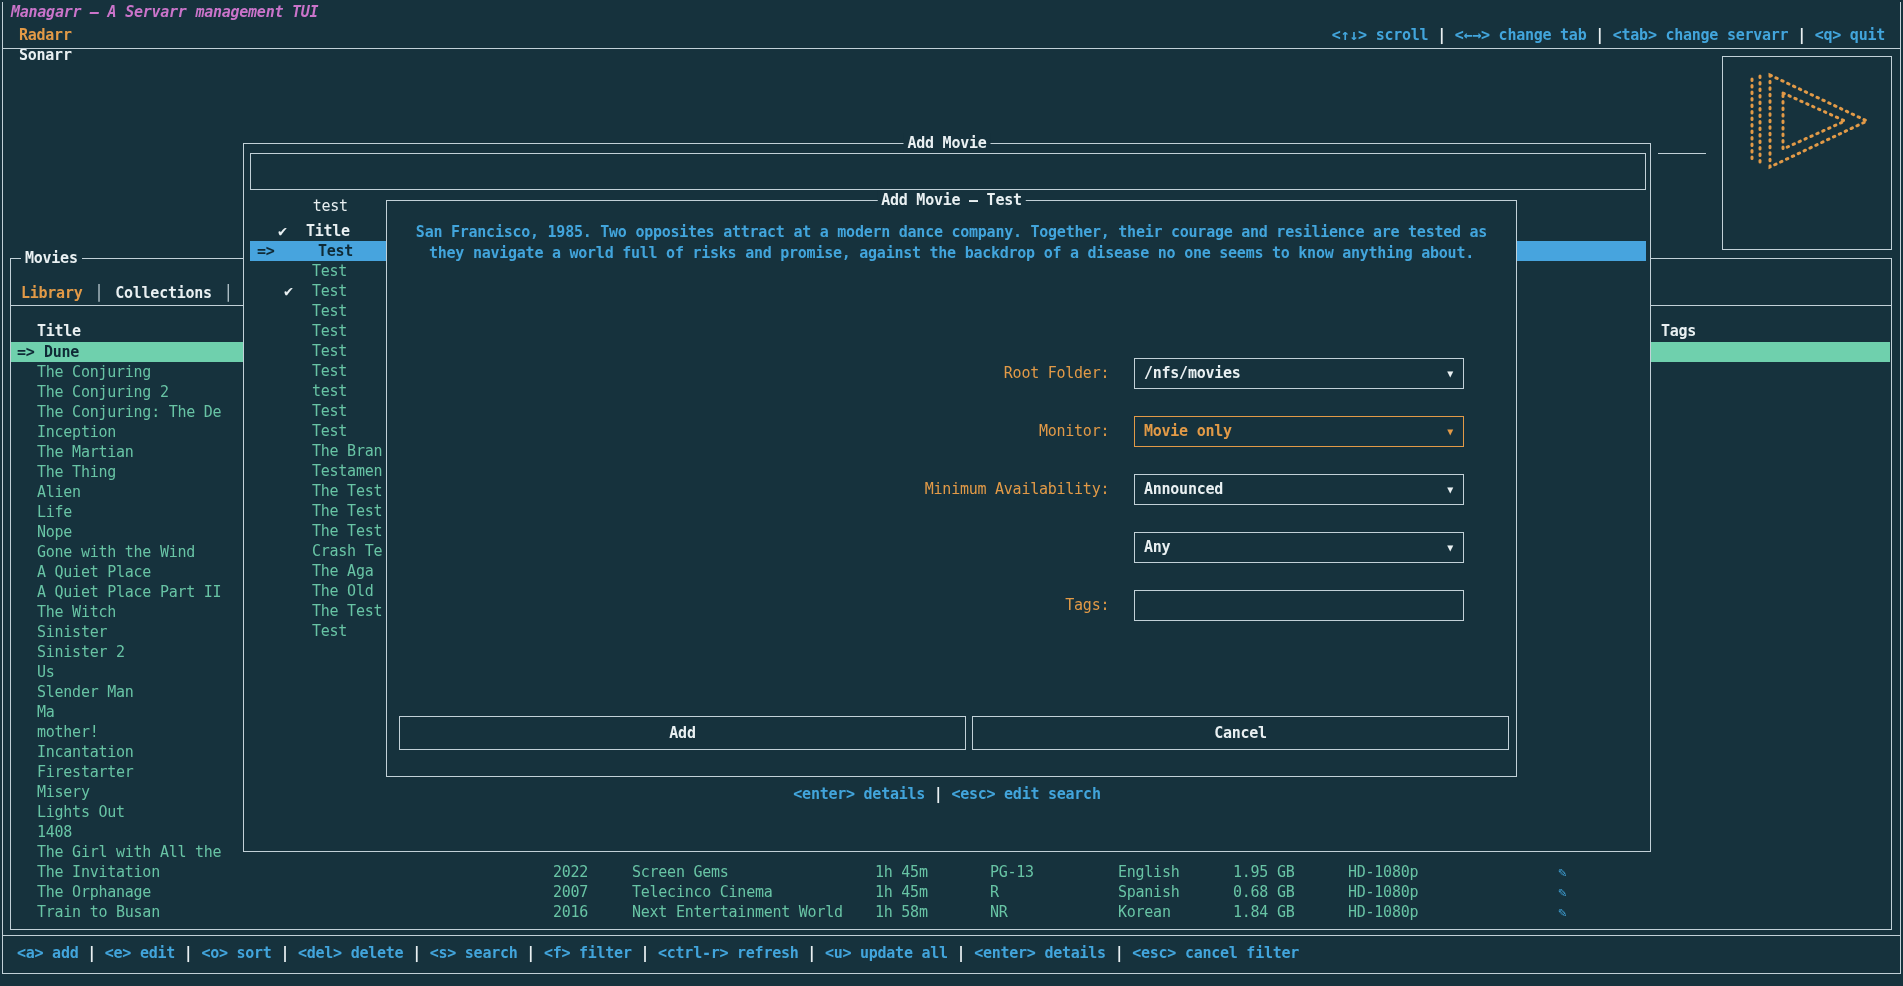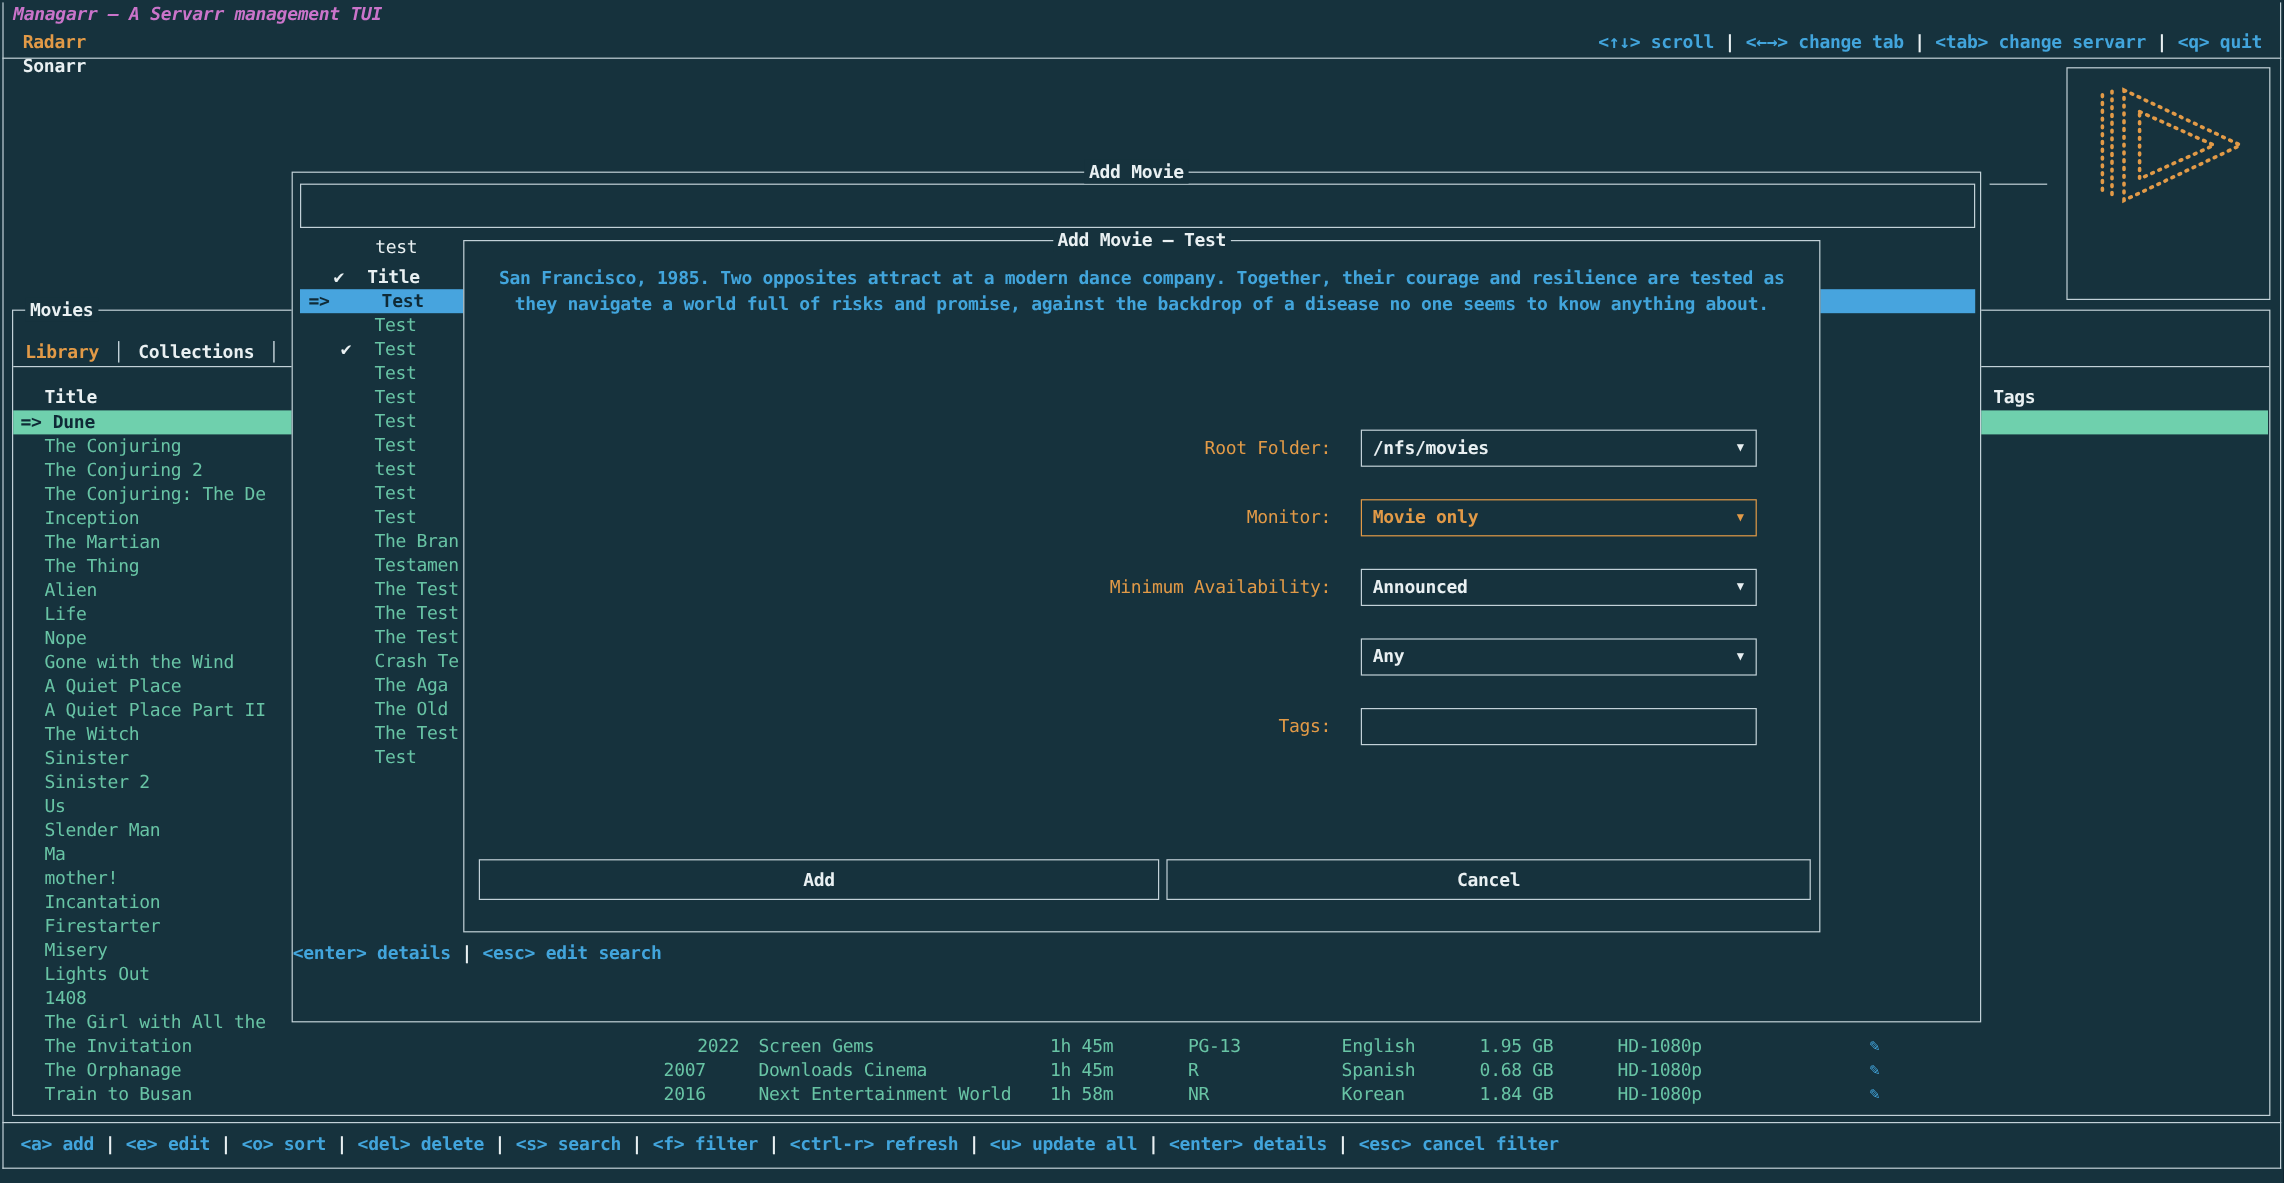--- a/index.html
+++ b/index.html
@@ -51,21 +51,21 @@
   .popup{ background:var(--bg); z-index:10; }
   .modal{ background:var(--bg); z-index:20; }
   .input-box{ position:absolute; border:1px solid var(--border); line-height:35px; padding-left:9px; color:var(--white2); white-space:pre; }
   .s-header{ position:absolute; left:0; right:0; top:77px; height:20px; }
   .s-row{ position:absolute; height:20px; }
   .s-row.selected{ background:var(--selblue); }
   .s-check{ position:absolute; left:34px; color:var(--white2); }
   .s-title{ position:absolute; left:62px; color:var(--teal); white-space:pre; }
   .s-row.selected .s-title{ left:68px; color:var(--dark); font-weight:bold; }
   .s-arrow{ position:absolute; left:7px; color:var(--dark); font-weight:bold; }
-  .popup-hints{ left:0; right:0; top:640px; }
+  .popup-hints{ left:0; right:0; top:640px; text-align:center; }
   .overview{ position:absolute; left:13px; right:13px; top:21px; text-align:center;
     color:var(--blue); font-weight:bold; line-height:21px; }
   .field-row{ position:absolute; left:0; right:0; height:31px; }
   .field-label{ position:absolute; left:0; width:731px; text-align:right; color:var(--orange); line-height:31px; white-space:pre; }
   .field-box{ position:absolute; left:747px; top:0; width:330px; height:31px; border:1px solid var(--border);
     line-height:29px; padding-left:9px; font-weight:bold; color:var(--white2); white-space:pre; }
   .field-box .caret{ position:absolute; right:10px; top:0; font-size:10px; line-height:29px; color:var(--white2); }
   .field-box.focused{ border-color:var(--orange); color:var(--orange); }
   .field-box.focused .caret{ color:var(--orange); }
   .btn{ position:absolute; top:515px; height:34px; border:1px solid var(--border); text-align:center;
@@ -188,33 +188,33 @@
           <span class="lib-title">Lights Out</span>
         </div>
         <div class="lib-row" style="top: 563px;">
           <span class="lib-title">1408</span>
         </div>
         <div class="lib-row" style="top: 583px;">
           <span class="lib-title">The Girl with All the</span>
         </div>
         <div class="lib-row" style="top: 603px;">
           <span class="lib-title">The Invitation</span>
-          <span class="cell" style="left: 570px;">2022</span>
+          <span class="cell" style="left: 542px;">2022</span>
           <span class="cell" style="left: 621px;">Screen Gems</span>
           <span class="cell" style="left: 864px;">1h 45m</span>
           <span class="cell" style="left: 979px;">PG-13</span>
           <span class="cell" style="left: 1107px;">English</span>
           <span class="cell" style="left: 1222px;">1.95 GB</span>
           <span class="cell" style="left: 1337px;">HD-1080p</span>
           <span class="row-icon" style="left: 1547px;">✎</span>
         </div>
         <div class="lib-row" style="top: 623px;">
           <span class="lib-title">The Orphanage</span>
           <span class="cell" style="left: 542px;">2007</span>
-          <span class="cell" style="left: 621px;">Downloads Cinema</span>
+          <span class="cell" style="left: 621px;">Telecinco Cinema</span>
           <span class="cell" style="left: 864px;">1h 45m</span>
           <span class="cell" style="left: 979px;">R</span>
           <span class="cell" style="left: 1107px;">Spanish</span>
           <span class="cell" style="left: 1222px;">0.68 GB</span>
           <span class="cell" style="left: 1337px;">HD-1080p</span>
           <span class="row-icon" style="left: 1547px;">✎</span>
         </div>
         <div class="lib-row" style="top: 643px;">
           <span class="lib-title">Train to Busan</span>
           <span class="cell" style="left: 542px;">2016</span>

